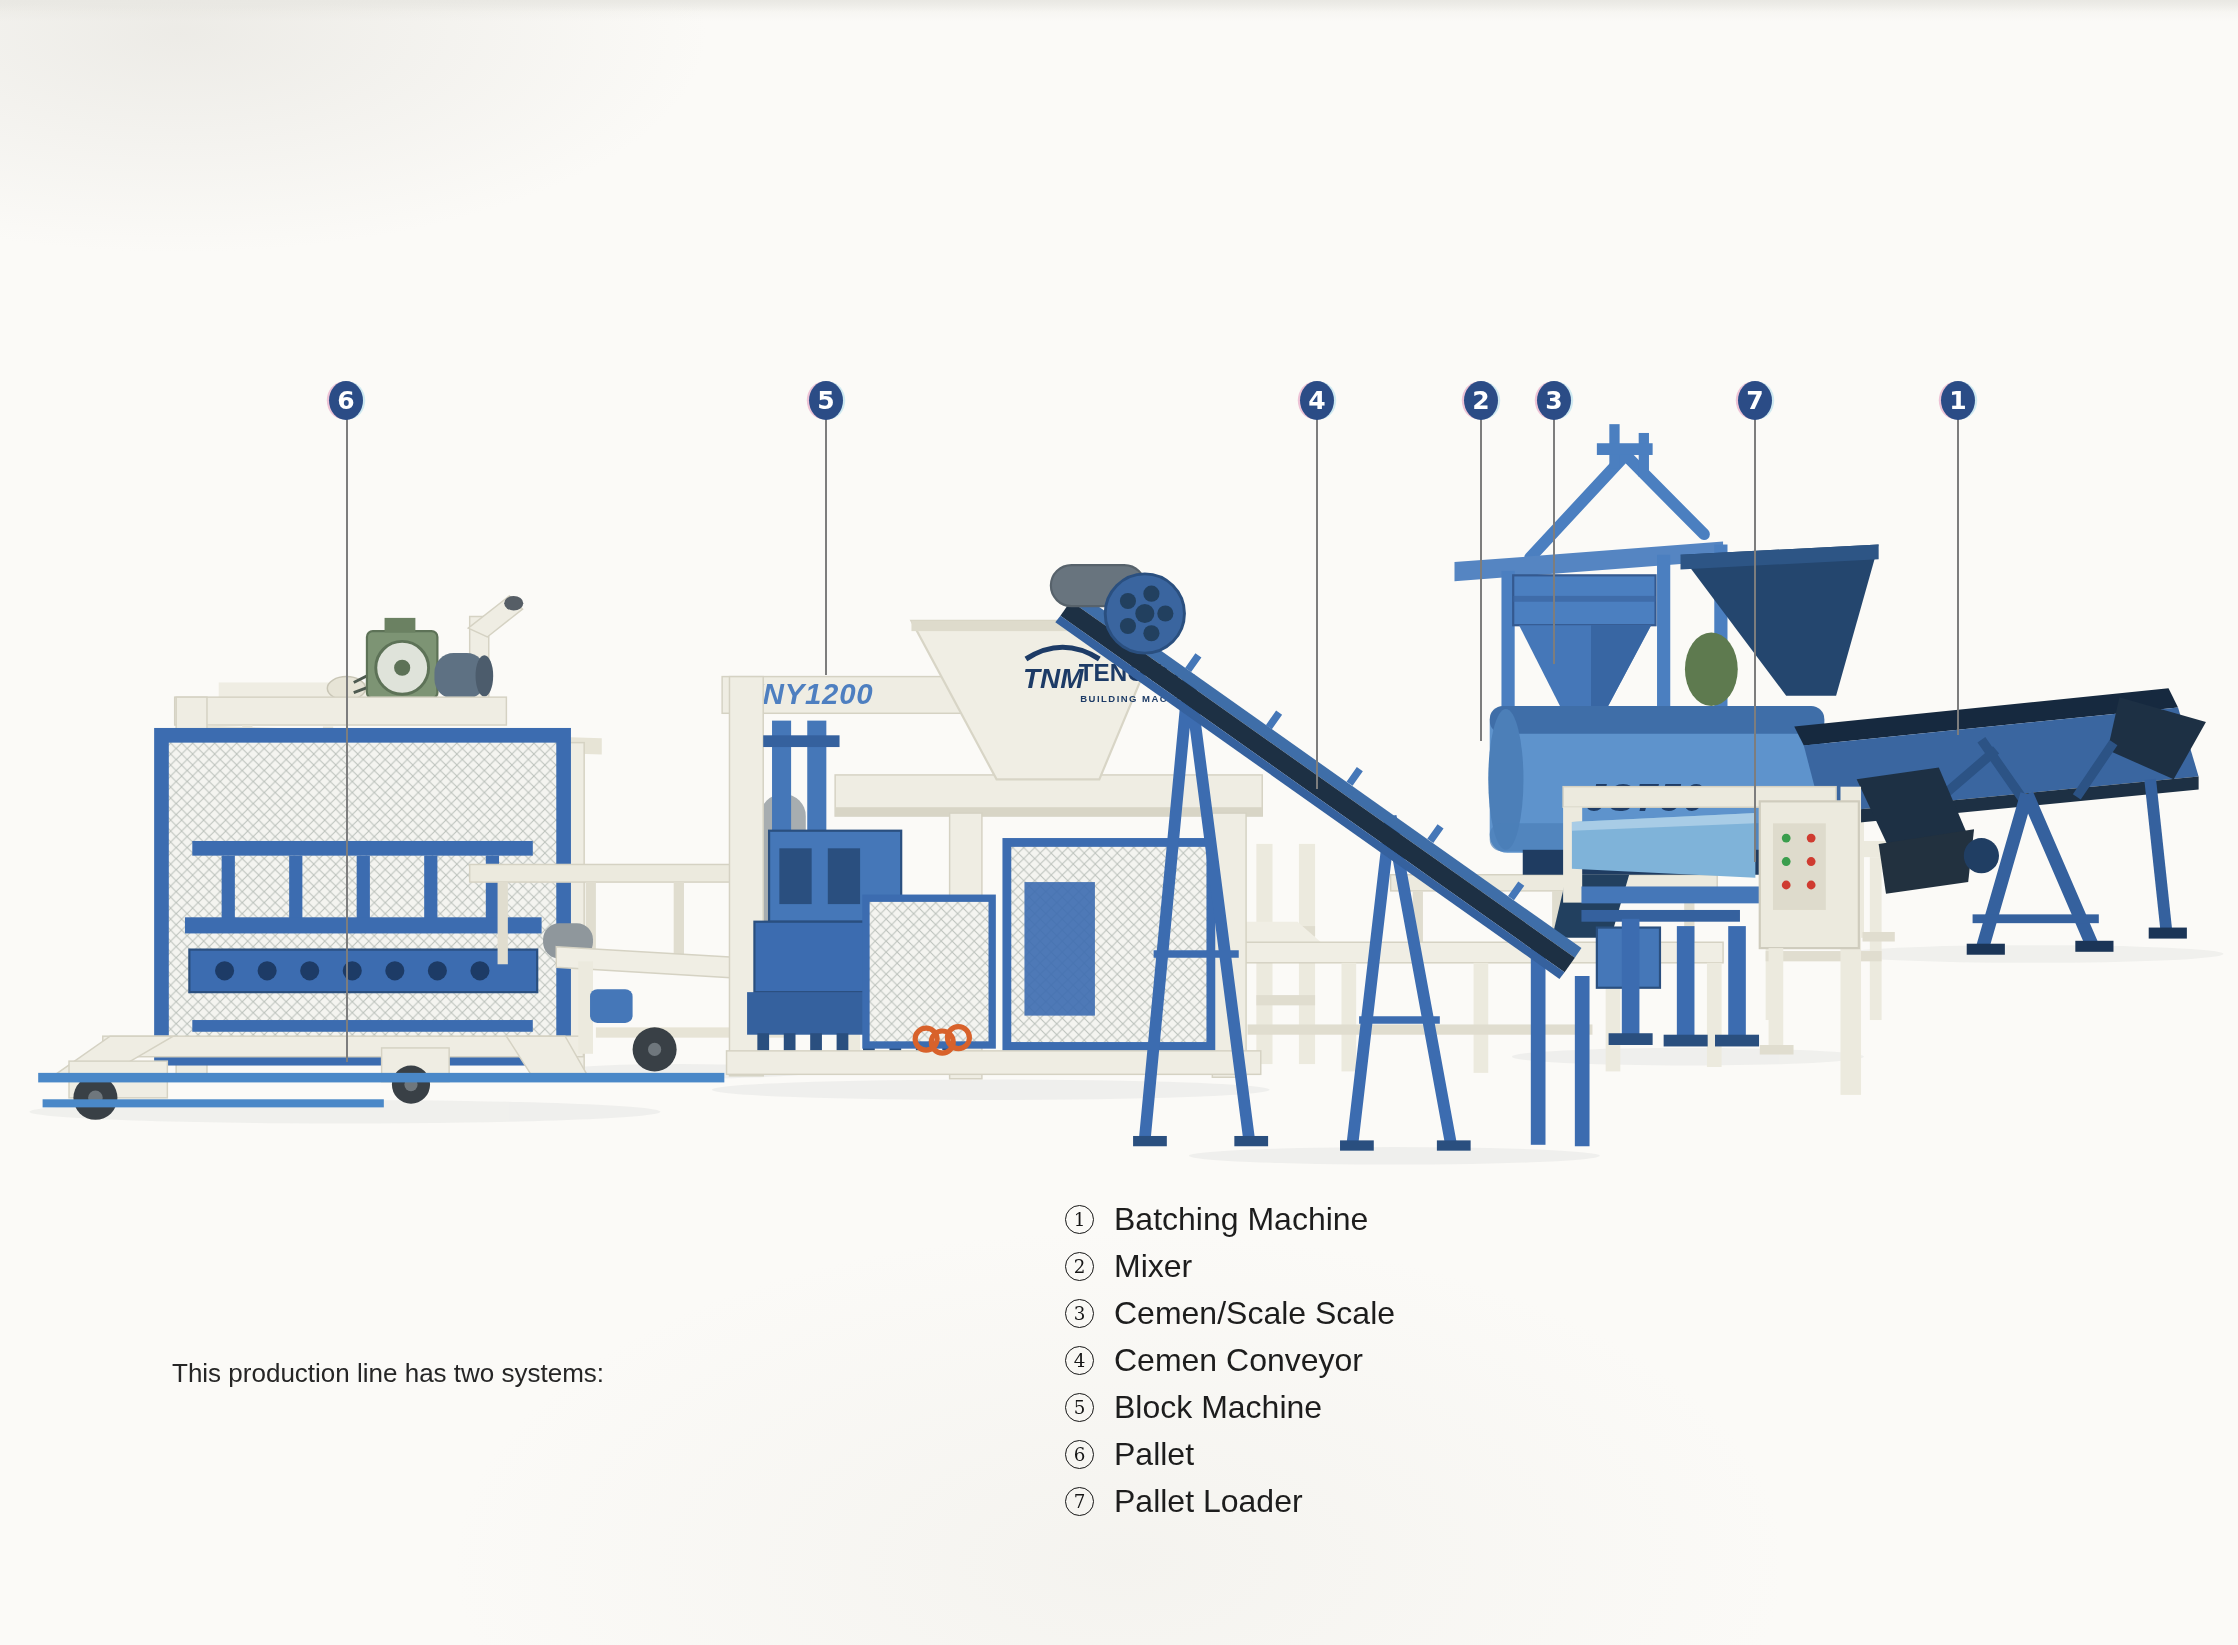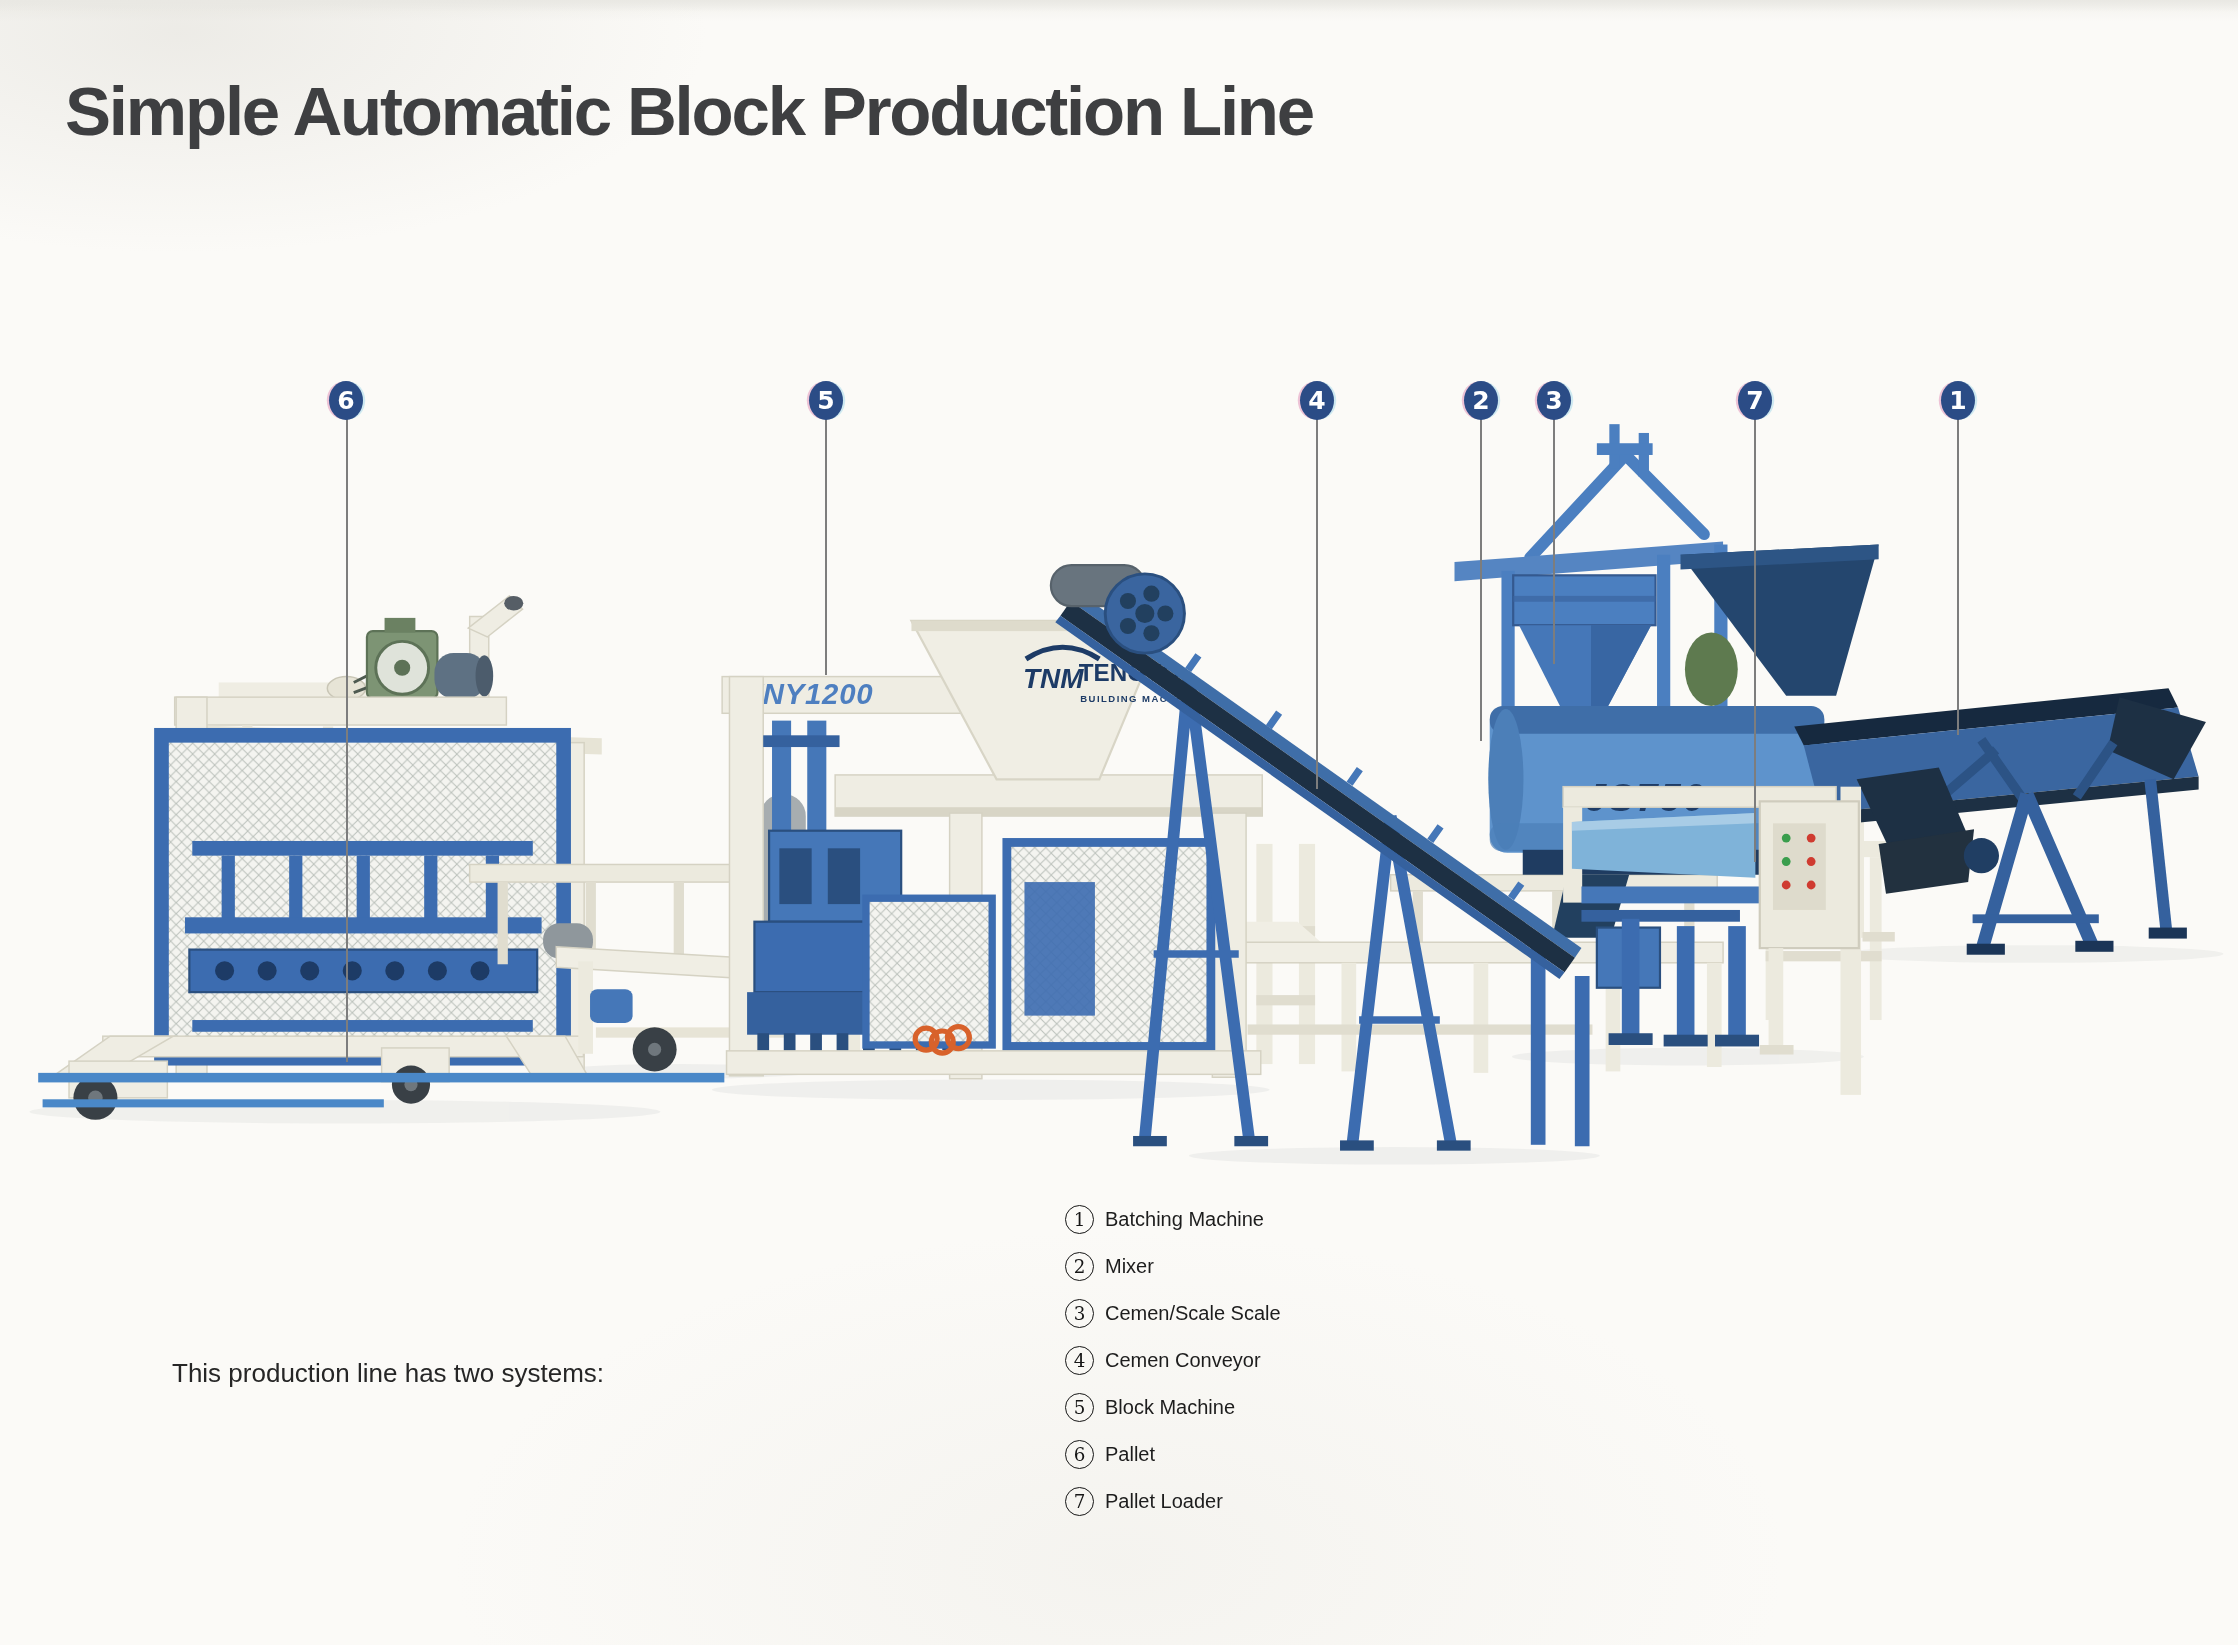--- a/index.html
+++ b/index.html
@@ -20,21 +20,21 @@
         background:#2b4c86;z-index:4;display:flex;align-items:center;justify-content:center;
         box-shadow:-2.9px 0 0 -0.7px rgba(205,70,140,.30), 2.9px 0 0 -0.7px rgba(90,190,225,.28);}
   .badge span{color:#ffffff;font-size:25px;font-weight:bold;font-family:"DejaVu Sans",sans-serif;}
   .intro{position:absolute;left:160px;top:1338px;z-index:5;}
   .intro p{margin:12px;font-size:26px;line-height:47px;color:#262626;}
   .legend{position:absolute;left:1065px;top:1196px;z-index:5;list-style:none;margin:0;padding:0;}
   .legend li{height:47px;display:flex;align-items:center;}
   .lnum{width:27px;height:27px;border:1.8px solid #161616;border-radius:50%;
         display:inline-flex;align-items:center;justify-content:center;
         font-family:"DejaVu Serif",serif;font-size:18.3px;color:#161616;margin-right:11px;flex:0 0 auto;}
-  .llabel{font-size:20px;color:#1d1d1d;}
+  .llabel{font-size:32px;color:#1d1d1d;margin-left:9px;}
 </style>
 </head>
 <body>
 
 <div class="page">
 
   <svg id="art" viewBox="0 0 3051 2243">
     <defs>
       <pattern id="meshG" patternUnits="userSpaceOnUse" width="15" height="15">
         <rect width="15" height="15" fill="#f4f4f0"></rect>
@@ -317,21 +317,20 @@
       <span>3</span>
     </div>
   <div class="badge" style="left:1738px;top:381px">
       <span>7</span>
     </div>
   <div class="badge" style="left:1941px;top:381px">
       <span>1</span>
     </div>
 
   <div class="scan-edge"></div>
-  <h1 class="title">Simple Automatic Block Production Line</h1>
 
   <div class="intro">
     <p>This production line has two systems:</p>
   </div>
 
   <ul class="legend">
     <li>
         <span class="lnum">1</span>
         <span class="llabel">Batching Machine</span>
       </li>

